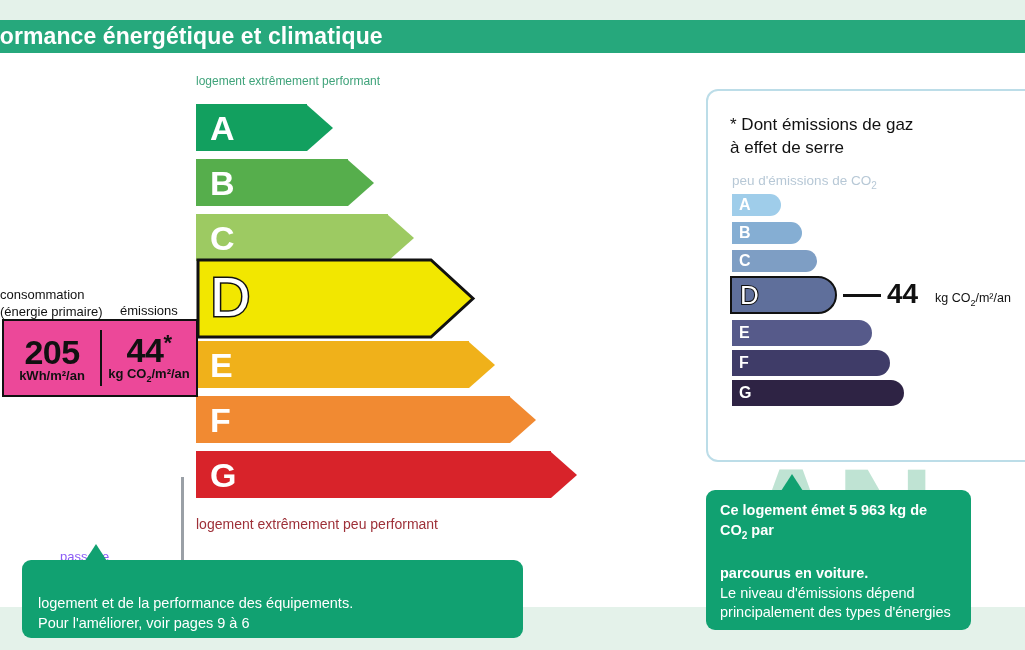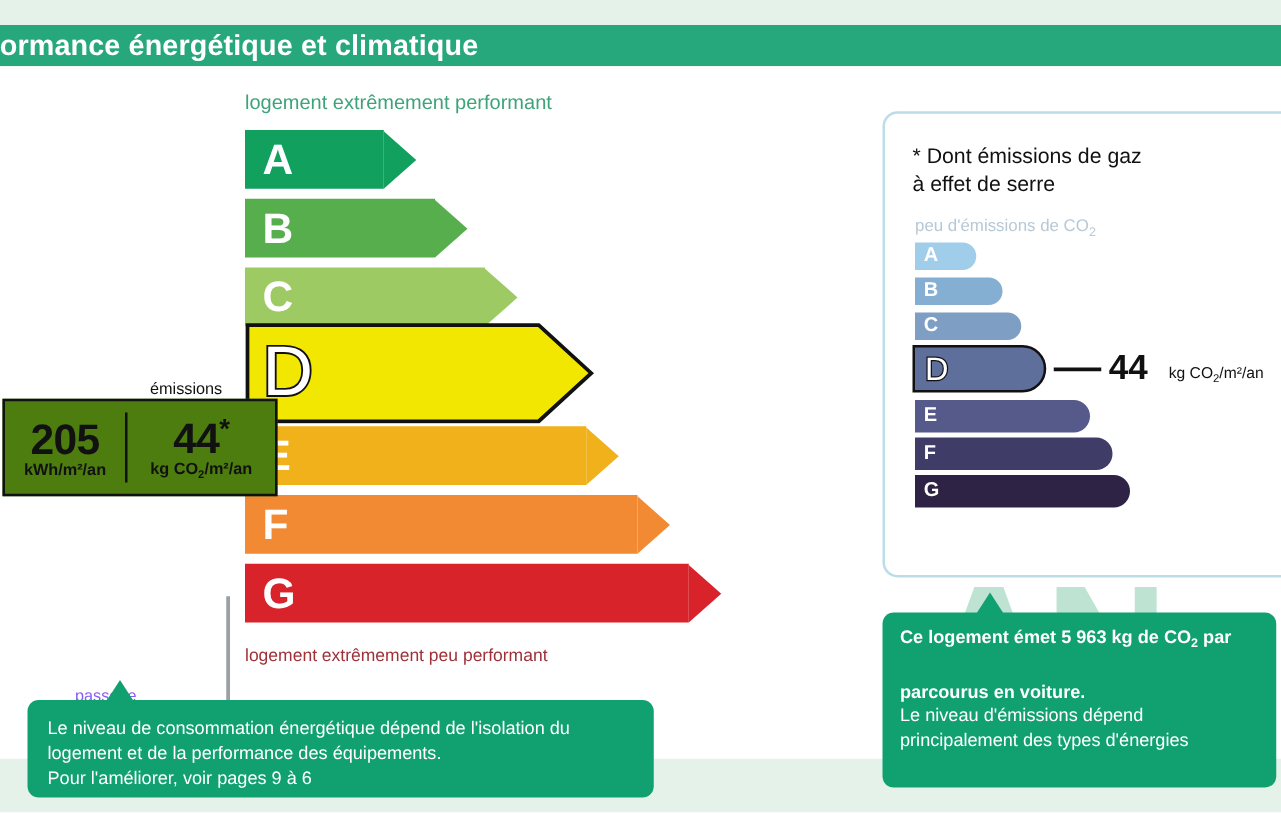--- a/index.html
+++ b/index.html
@@ -33,21 +33,21 @@
     color:#bfe3d3;letter-spacing:-4px;white-space:nowrap;font-family:"Liberation Sans",sans-serif;
   }
   .wm-sub{
     position:absolute;left:10px;top:136px;font-size:40px;font-weight:bold;
     color:#bfe3d3;letter-spacing:1px;white-space:nowrap;
   }
 
   
   .ladder{position:absolute;left:0;top:61px;width:640px;height:480px;}
   .cap-top{
-    position:absolute;left:196px;top:13px;font-size:16px;color:#3fa37a;white-space:nowrap;
+    position:absolute;left:196px;top:13px;font-size:12px;color:#3fa37a;white-space:nowrap;
   }
   .cap-bottom{
     position:absolute;left:196px;top:455px;font-size:14px;color:#9e3038;white-space:nowrap;
   }
   .bar{
     position:absolute;left:196px;
     display:flex;align-items:center;
   }
   .bar .body{height:100%;display:flex;align-items:center;}
   .bar .letter{
@@ -64,22 +64,22 @@
   }
   .d-letter{
     position:absolute;left:14px;top:50%;transform:translateY(-50%);
     font-size:56px;font-weight:normal;color:#ffffff;line-height:1;
     -webkit-text-stroke:3px #111; paint-order:stroke fill;
     font-family:"Liberation Sans",sans-serif;
   }
 
   
   .valuebox{
-    position:absolute;left:2px;top:258px;width:220px;height:78px;
-    background:#4d7c0f;border:2px solid #111;box-sizing:border-box;
+    position:absolute;left:2px;top:258px;width:196px;height:78px;
+    background:#ec4899;border:2px solid #111;box-sizing:border-box;
     display:flex;align-items:stretch;
   }
   .vcell{flex:1;display:flex;flex-direction:column;align-items:center;justify-content:center;position:relative;}
   .vcell.first{flex:0 0 96px;}
   .vdiv{width:2px;background:#111;margin:9px 0;}
   .vnum{font-size:34px;font-weight:bold;color:#111;line-height:1;letter-spacing:-.5px;}
   .vnum .star{font-size:22px;vertical-align:super;font-weight:bold;}
   .vunit{font-size:13px;color:#111;margin-top:0;line-height:1;white-space:nowrap;font-weight:bold;}
   .vunit sub{font-size:9px;}
 
@@ -148,21 +148,21 @@
   }
   .callout .ctext{padding:13px 16px 14px 16px;font-size:14.5px;line-height:20px;}
   .callout .ctext b{font-weight:bold;}
   .callout .ctext sub{font-size:10px;}
   .notch{
     position:absolute;width:0;height:0;border-left:11px solid transparent;
     border-right:11px solid transparent;border-bottom:17px solid #11a171;
   }
   .callout-left{left:22px;top:560px;width:501px;height:78px;}
   .notch-left{left:85px;top:544px;}
-  .callout-right{left:706px;top:490px;width:315px;height:140px;}
+  .callout-right{left:706px;top:490px;width:265px;height:140px;}
   .notch-right{left:781px;top:474px;}
   .callout-right .ctext{padding:11px 14px;font-size:14.5px;line-height:19.5px;}
 </style>
 </head>
 <body>
 
 <div id="root">
 
   <div class="top-strip"></div>
   <div class="header-bar"></div>
@@ -217,20 +217,24 @@
           <div class="tip" style="border-top-width: 23.5px; border-bottom-width: 23.5px; border-left-width: 26px; border-left-color: rgb(241, 138, 50);"></div>
         </div>
         <div class="bar" style="top: 390px; height: 47px;">
           <div class="body" style="width: 355px; background: rgb(216, 35, 42);">
             <span class="letter">G</span>
           </div>
           <div class="tip" style="border-top-width: 23.5px; border-bottom-width: 23.5px; border-left-width: 26px; border-left-color: rgb(216, 35, 42);"></div>
         </div>
       </div>
 
+    <div class="lbl-conso">
+      <div>consommation</div>
+      <div>(énergie primaire)</div>
+    </div>
     <div class="lbl-emis">émissions</div>
 
     <div class="valuebox">
       <div class="vcell first">
         <div class="vnum">205</div>
         <div class="vunit">kWh/m²/an</div>
       </div>
       <div class="vdiv"></div>
       <div class="vcell">
         <div class="vnum"><span>44</span><span class="star">*</span></div>
@@ -279,21 +283,21 @@
         <div class="pill" style="top: 289px; width: 172px; height: 26px; background: rgb(46, 35, 68);">
           <span class="pl">G</span>
         </div>
       </div>
 
   </div>
 
   <div class="notch notch-left"></div>
   <div class="callout callout-left">
     <div class="ctext">
-      <span>Le niveau de consommation énergétique dépend de l'isolation du</span><br>
+      <br>
       <span>logement et de la performance des équipements.</span><br>
       <span>Pour l'améliorer, voir pages 9 à 6</span>
     </div>
   </div>
 
   <div class="notch notch-right"></div>
   <div class="callout callout-right">
     <div class="ctext">
       <b><span>Ce logement émet 5 963 kg de CO</span><sub>2</sub><span> par</span><br><br><span>parcourus en voiture.</span></b><br>
       <span>Le niveau d'émissions dépend</span><br>

